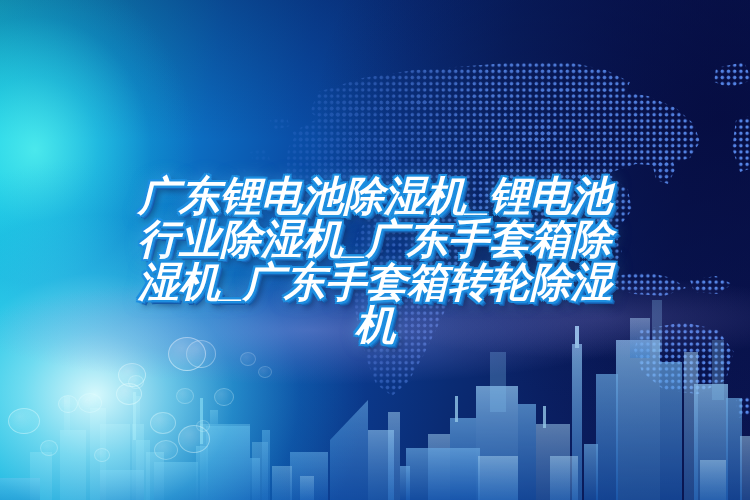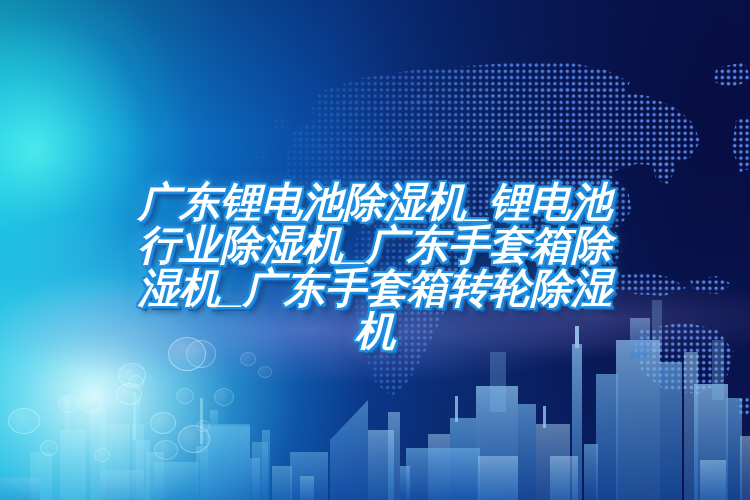--- a/index.html
+++ b/index.html
@@ -97,21 +97,21 @@
   
   #headline-block {
     position: absolute;
     left: 88px;
     top: 168px;
     width: 574px;
     text-align: center;
     z-index: 20;
   }
   #headline {
-    margin: 13px;
+    margin: 7px;
     font-size: 41px;
     line-height: 43px;
     font-weight: 700;
     letter-spacing: 0px;
     color: #ffffff;
     font-style: italic;
     font-family: "Liberation Sans", "DejaVu Sans", sans-serif;
     text-shadow:
       -2px 0 0 #1d8ee0, 2px 0 0 #1d8ee0,
       0 -2px 0 #1d8ee0, 0 2px 0 #1d8ee0,

